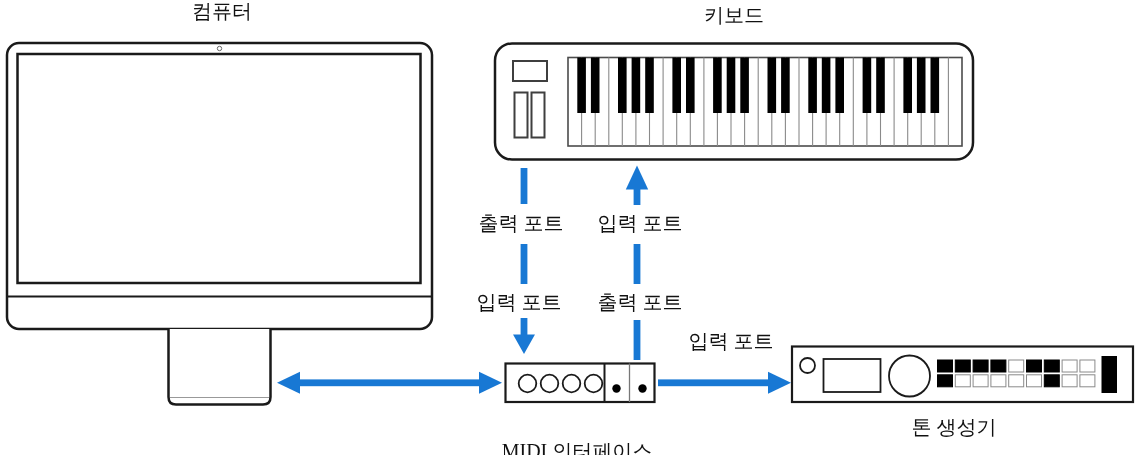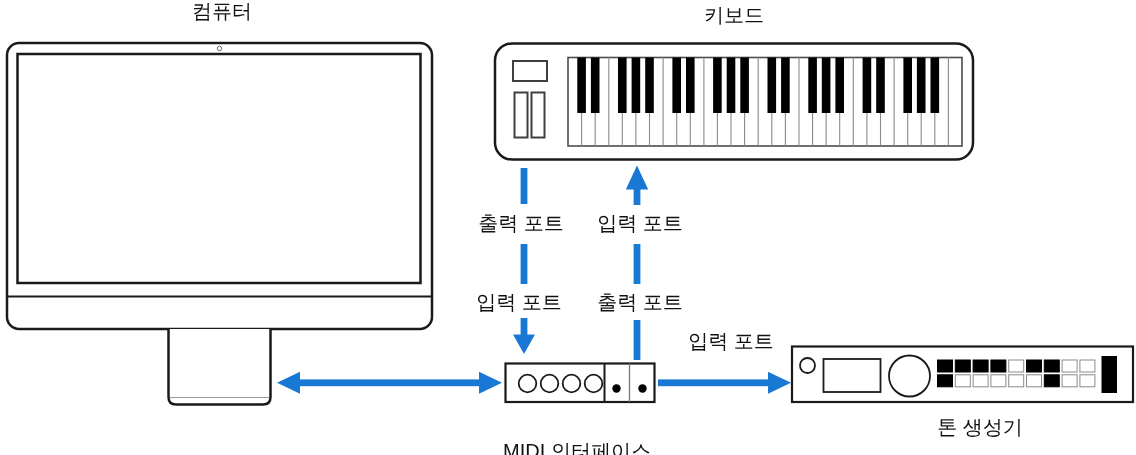--- a/index.html
+++ b/index.html
@@ -1,18 +1,18 @@
 <!DOCTYPE html>
 <html style="--arrow-blue: #1878D4;"><head>
 <meta charset="utf-8">
 <style>
   html,body{margin:0;padding:0;background:#fff;}
   .canvas{
     position:relative;width:1136px;height:455px;background:#ffffff;
-    font-family:Liberation Sans, sans-serif;overflow:hidden;
+    font-family:Liberation Serif, serif;overflow:hidden;
   }
   .canvas svg{position:absolute;left:0;top:0;}
   .lbl{
     position:absolute;transform:translateX(-50%);
     font-size:20px;font-weight:500;color:#111;
     white-space:nowrap;line-height:1.1;letter-spacing:0;
   }
   .arrow-part{fill:var(--arrow-blue,#1878D4);}
 </style>
 </head>
@@ -156,14 +156,14 @@
   </svg>
 
   <div class="lbl" style="left:222px;top:0px;">컴퓨터</div>
   <div class="lbl" style="left:734px;top:4px;">키보드</div>
   <div class="lbl" style="left:521px;top:212px;">출력 포트</div>
   <div class="lbl" style="left:640px;top:212px;">입력 포트</div>
   <div class="lbl" style="left:519px;top:291px;">입력 포트</div>
   <div class="lbl" style="left:640px;top:291px;">출력 포트</div>
   <div class="lbl" style="left:731px;top:330px;">입력 포트</div>
   <div class="lbl" style="left:577px;top:440px;">MIDI 인터페이스</div>
-  <div class="lbl" style="left:980px;top:416px;">톤 생성기</div>
+  <div class="lbl" style="left:954px;top:416px;">톤 생성기</div>
 </div>
 
 </body></html>

